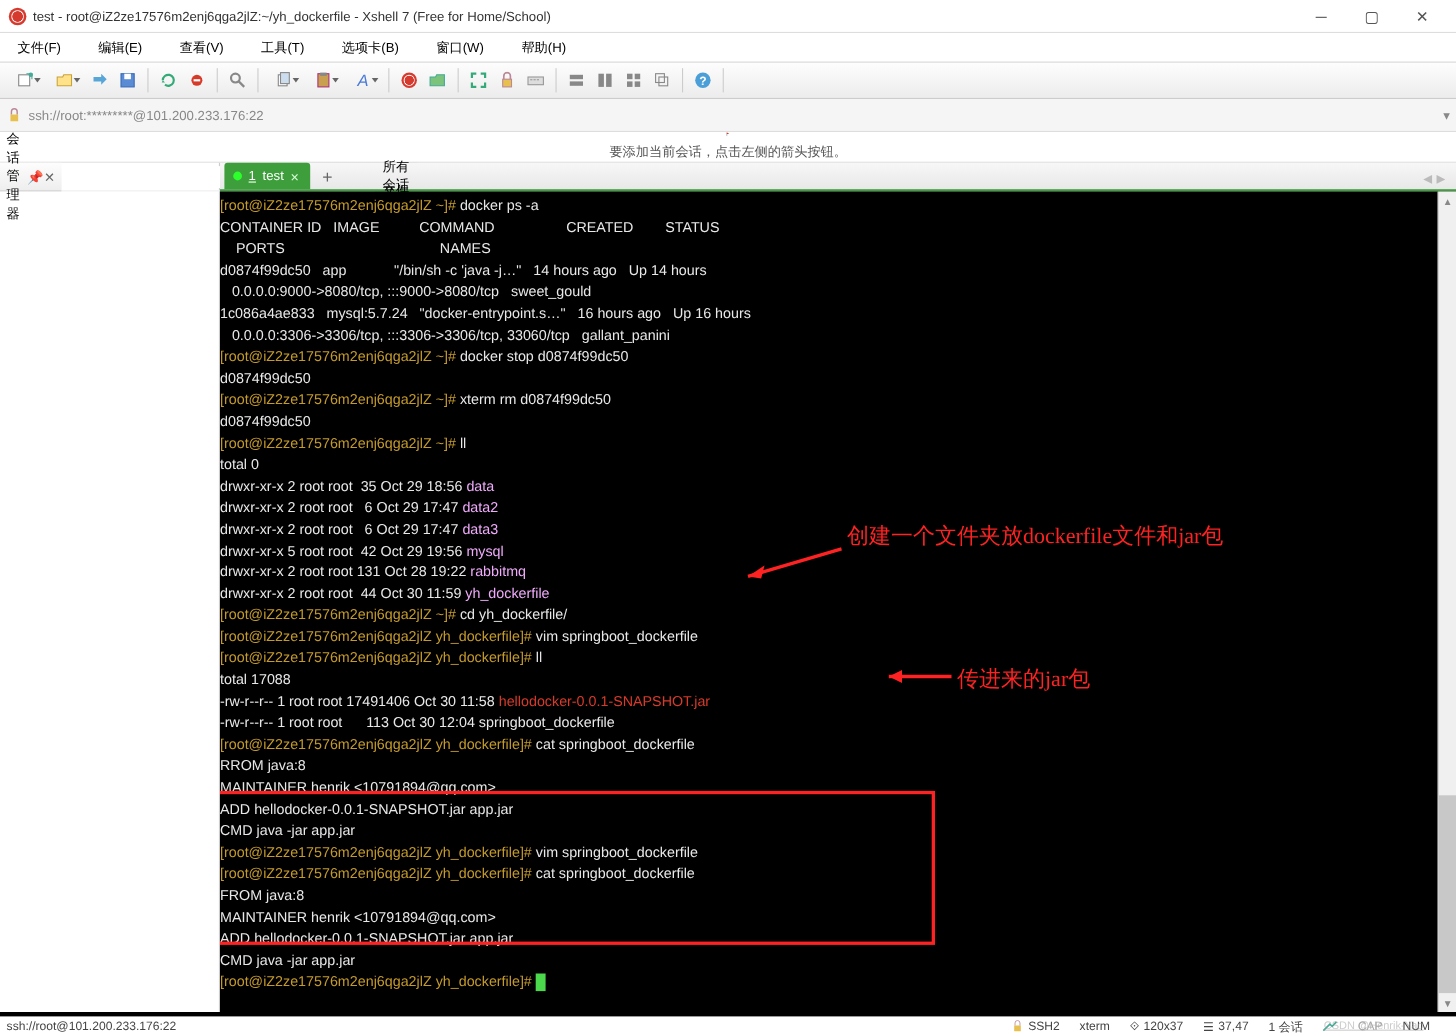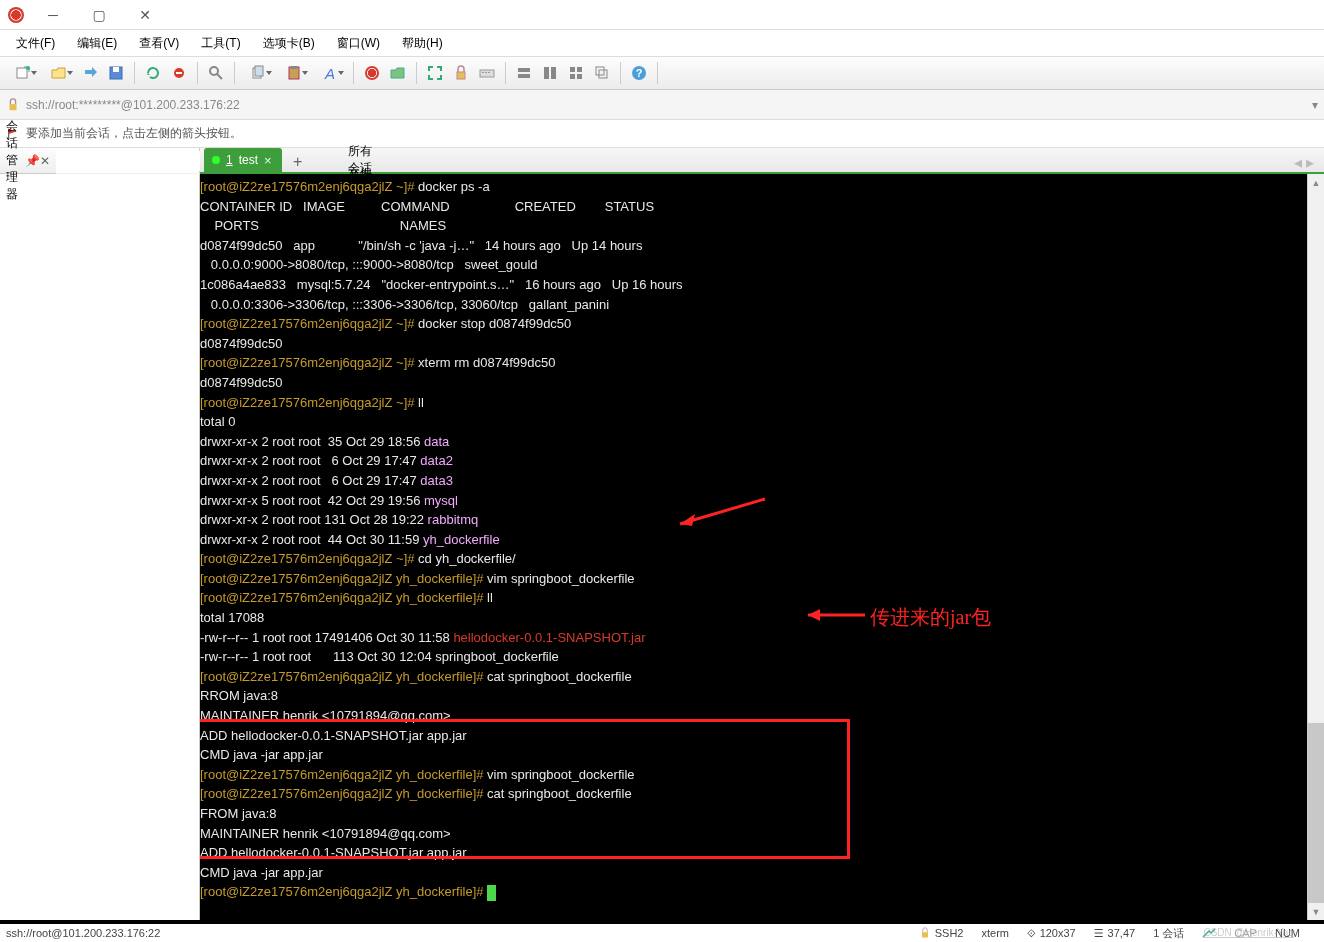--- a/index.html
+++ b/index.html
@@ -6,37 +6,37 @@
 body { width: 1324px; height: 942px; background: #f0f0f0; display: flex; flex-direction: column; overflow: hidden; position: relative; }
 
 
 .titlebar { height: 30px; background: #fff; display: flex; align-items: center; padding: 0 8px; border-bottom: 1px solid #ddd; }
 .titlebar .app-icon { width: 16px; height: 16px; background: radial-gradient(circle,#d63a2e 40%,#fff 45%,#d63a2e 55%); border-radius: 50%; margin-right: 6px; }
 .title-text { font-size: 12px; color: #333; flex: 1; }
 .win-controls { display: flex; gap: 0; }
 .win-btn { width: 46px; height: 30px; display: flex; align-items: center; justify-content: center; font-size: 14px; color: #555; cursor: pointer; }
 
 
-.menubar { height: 26px; background: #fff; display: flex; align-items: center; padding: 0 8px; font-size: 12px; gap: 6px; }
+.menubar { height: 26px; background: #fff; display: flex; align-items: center; padding: 0 8px; font-size: 12px; gap: 18px; }
 .menubar span { padding: 4px 8px; cursor: pointer; }
 
 
 .toolbar { height: 34px; background: linear-gradient(#fdfdfd,#ececec); border-top: 1px solid #ddd; border-bottom: 1px solid #ccc; display: flex; align-items: center; padding: 0 6px; gap: 2px; }
 .tbtn { width: 24px; height: 24px; display: flex; align-items: center; justify-content: center; cursor: pointer; border-radius: 2px; position: relative; }
 .tbtn.drop { width: 34px; }
 .tbtn.drop::after { content: ""; position: absolute; right: 3px; border-left: 3px solid transparent; border-right: 3px solid transparent; border-top: 4px solid #666; }
 .tsep { width: 1px; height: 22px; background: #ccc; margin: 0 4px; }
 .ico { width: 16px; height: 16px; }
 
 
 .addressbar { height: 30px; background: #f5f5f5; border-bottom: 1px solid #ddd; display: flex; align-items: center; padding: 0 6px; font-size: 12px; color: #888; }
 .lock-icon { width: 14px; height: 14px; margin-right: 6px; }
 
 
-.tipbar { height: 28px; background: #fff; border-bottom: 1px solid #ddd; display: flex; align-items: center; padding: 0 6px; font-size: 12px; color: #555; gap: 6px; }
+.tipbar { height: 28px; background: #fff; border-bottom: 1px solid #ddd; display: flex; align-items: center; padding: 0 6px; font-size: 12px; color: #555; gap: 6px; flex-direction: column; }
 
 
 .main { flex: 1; display: flex; min-height: 0; }
 .sidebar { width: 200px; background: #fff; border-right: 1px solid #ccc; display: flex; }
 .side-header { height: 26px; background: linear-gradient(#fdfdfd,#eee); border-bottom: 1px solid #ccc; display: flex; align-items: center; padding: 0 6px; font-size: 12px; }
 .side-header .spacer { flex: 1; }
 .side-header .pin, .side-header .x { width: 16px; cursor: pointer; text-align: center; color: #666; }
 .side-search { height: 26px; display: flex; align-items: center; padding: 2px 4px; border-bottom: 1px solid #eee; }
 .side-search input { flex: 1; border: none; outline: none; padding: 3px; font-size: 12px; }
 .tree { flex: 1; padding: 4px; font-size: 12px; overflow: auto; }
@@ -87,20 +87,21 @@
 .statusbar .faded { color: #aaa; }
 .watermark { position: absolute; right: 30px; bottom: 4px; color: rgba(160,160,160,0.55); font-size: 10px; pointer-events: none; text-decoration: underline; }
 
 svg { display: block; }
 </style>
 </head>
 <body>
 
 <div class="titlebar">
   <div class="app-icon"></div>
+  <div class="title-text">test - root@iZ2ze17576m2enj6qga2jlZ:~/yh_dockerfile - Xshell 7 (Free for Home/School)</div>
   <div class="win-controls">
     <div class="win-btn">─</div>
     <div class="win-btn">▢</div>
     <div class="win-btn close">✕</div>
   </div>
 </div>
 
 <div class="menubar">
   <span>文件(F)</span>
   <span>编辑(E)</span>
@@ -369,20 +370,21 @@
 <span>ADD hellodocker-0.0.1-SNAPSHOT.jar app.jar</span>
 <span>CMD java -jar app.jar</span>
 <span class="c-gold">[root@iZ2ze17576m2enj6qga2jlZ yh_dockerfile]# </span><span>vim springboot_dockerfile</span>
 <span class="c-gold">[root@iZ2ze17576m2enj6qga2jlZ yh_dockerfile]# </span><span>cat springboot_dockerfile</span>
 <span>FROM java:8</span>
 <span>MAINTAINER henrik &lt;10791894@qq.com&gt;</span>
 <span>ADD hellodocker-0.0.1-SNAPSHOT.jar app.jar</span>
 <span>CMD java -jar app.jar</span>
 <span class="c-gold">[root@iZ2ze17576m2enj6qga2jlZ yh_dockerfile]# </span><span class="cursor"></span></div>
 
+      <div class="anno" style="left:570px;top:300px">创建一个文件夹放dockerfile文件和jar包</div>
       <svg class="arrow-svg" style="left:470px;top:320px" width="100" height="40">
           <path d="M95 5 L10 30" stroke="#f22" stroke-width="3"></path>
           <path d="M10 30 L25 20 L22 32 Z" fill="#f22"></path>
         </svg>
 
       <div class="anno" style="left:670px;top:430px">传进来的jar包</div>
       <svg class="arrow-svg" style="left:600px;top:432px" width="70" height="18">
           <path d="M65 9 L8 9" stroke="#f22" stroke-width="3"></path>
           <path d="M8 9 L20 3 L20 15 Z" fill="#f22"></path>
         </svg>

